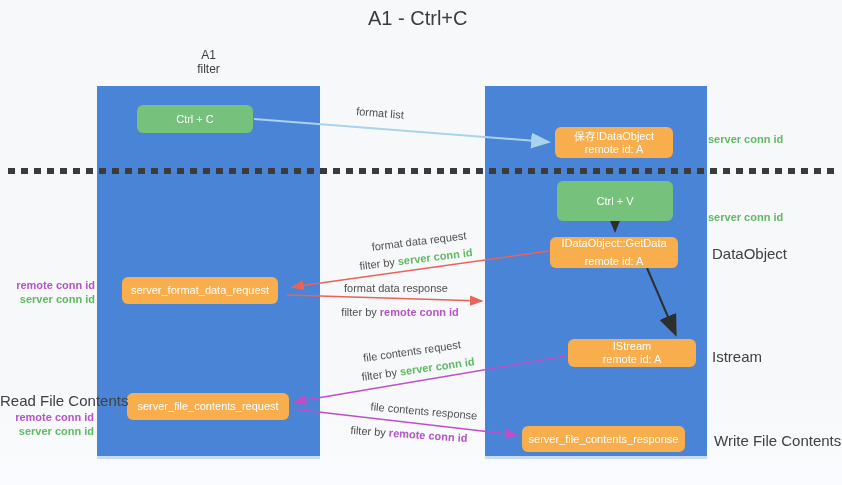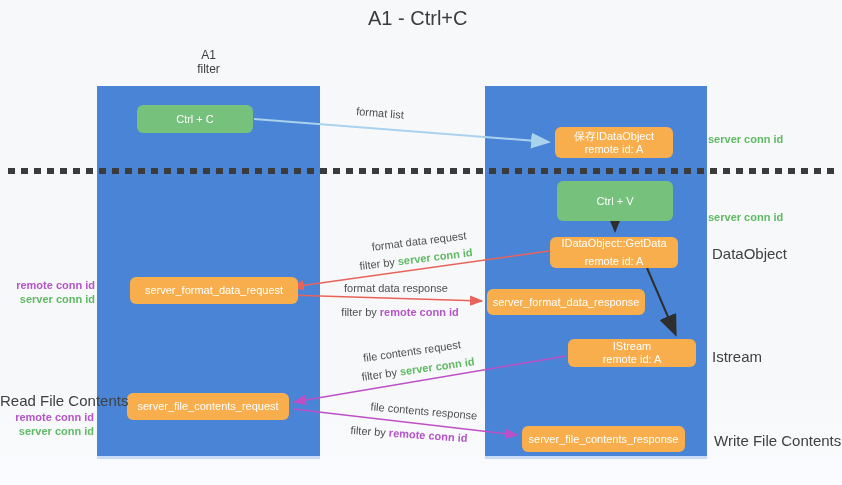--- a/index.html
+++ b/index.html
@@ -146,27 +146,24 @@
 
   <div class="node green" style="left:557px; top:181px; width:116px; height:40px;">
     <div>Ctrl + V</div>
   </div>
 
   <div class="node orange" style="left:550px; top:237px; width:128px; height:31px;justify-content:space-between;">
     <div>IDataObject::GetData</div>
     <div>remote id: A</div>
   </div>
 
-  <div class="node orange" style="left:130px; top:277px; width:168px; height:27px;">
+  <div class="node orange" style="left:122px; top:277px; width:156px; height:27px;">
     <div>server_format_data_request</div>
   </div>
 
-  <div class="node orange" style="left:487px; top:289px; width:158px; height:26px;">
-    <div>server_format_data_response</div>
-  </div>
 
   <div class="node orange" style="left:568px; top:339px; width:128px; height:28px;">
     <div>IStream</div>
     <div>remote id: A</div>
   </div>
 
   <div class="node orange" style="left:127px; top:393px; width:162px; height:27px;">
     <div>server_file_contents_request</div>
   </div>
 

